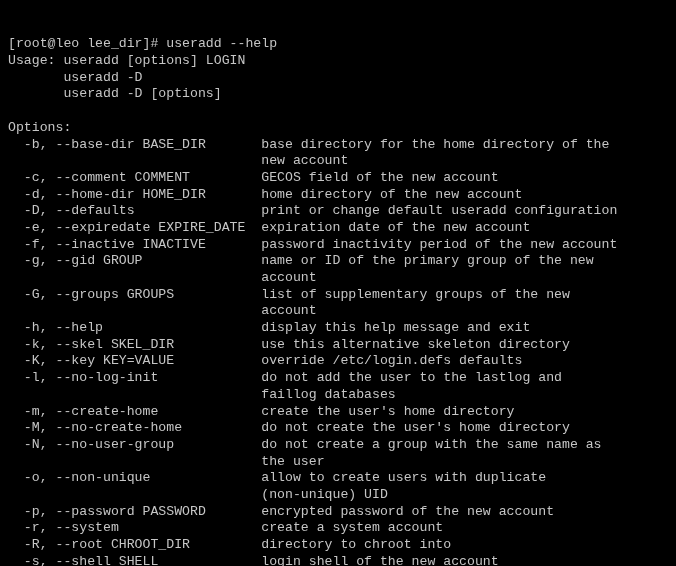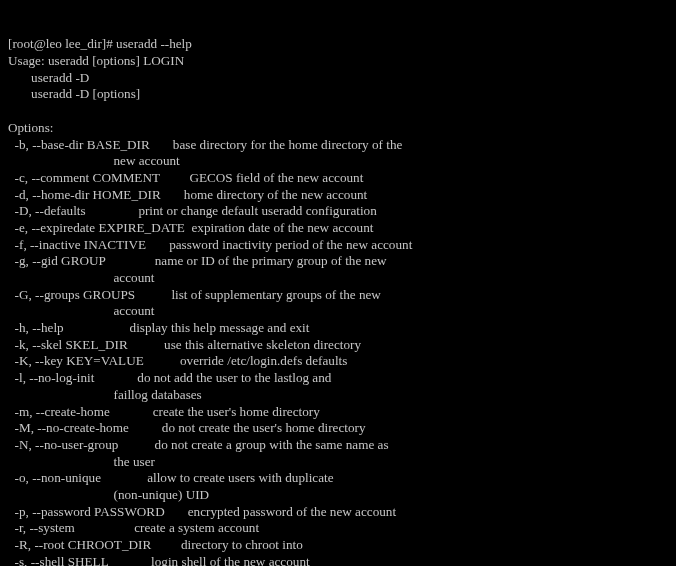--- a/index.html
+++ b/index.html
@@ -10,21 +10,21 @@
   body {
     width: 676px;
     height: 566px;
     overflow: hidden;
   }
   #terminal {
     width: 676px;
     height: 566px;
     background: #000000;
     color: #c6c6c6;
-    font-family: Liberation Serif, serif;
+    font-family: Liberation Mono, monospace;
     font-size: 13.2px;
     line-height: 16.7px;
     letter-spacing: 0px;
     padding: 3px 0 0 8px;
     box-sizing: border-box;
     white-space: pre;
     overflow: hidden;
   }
   .trow {
     display: block;

